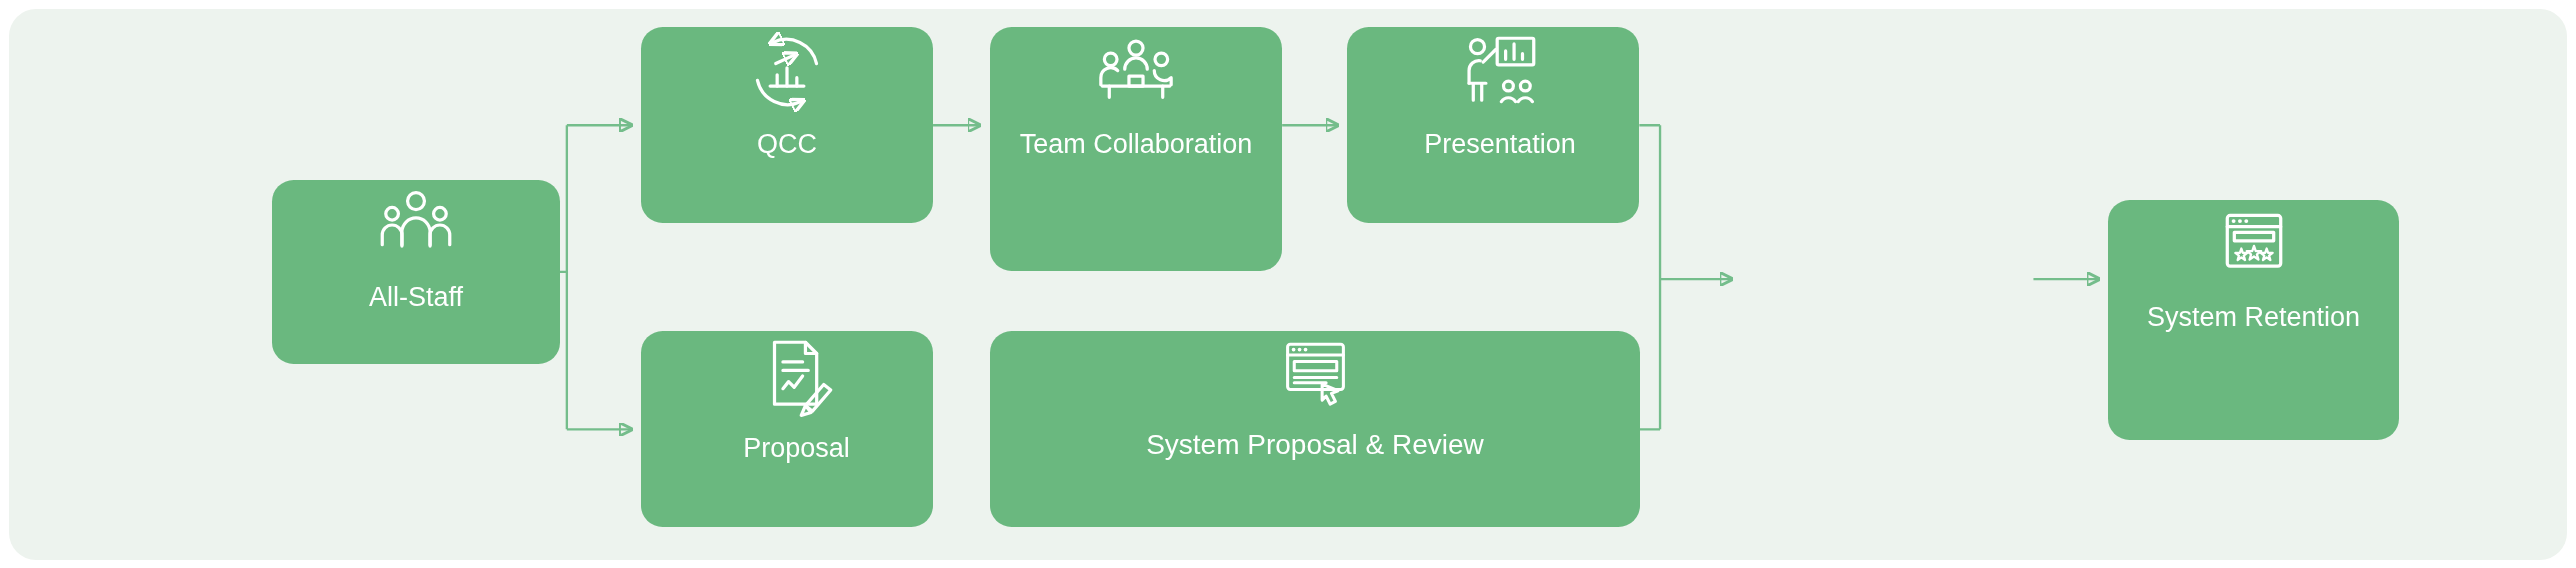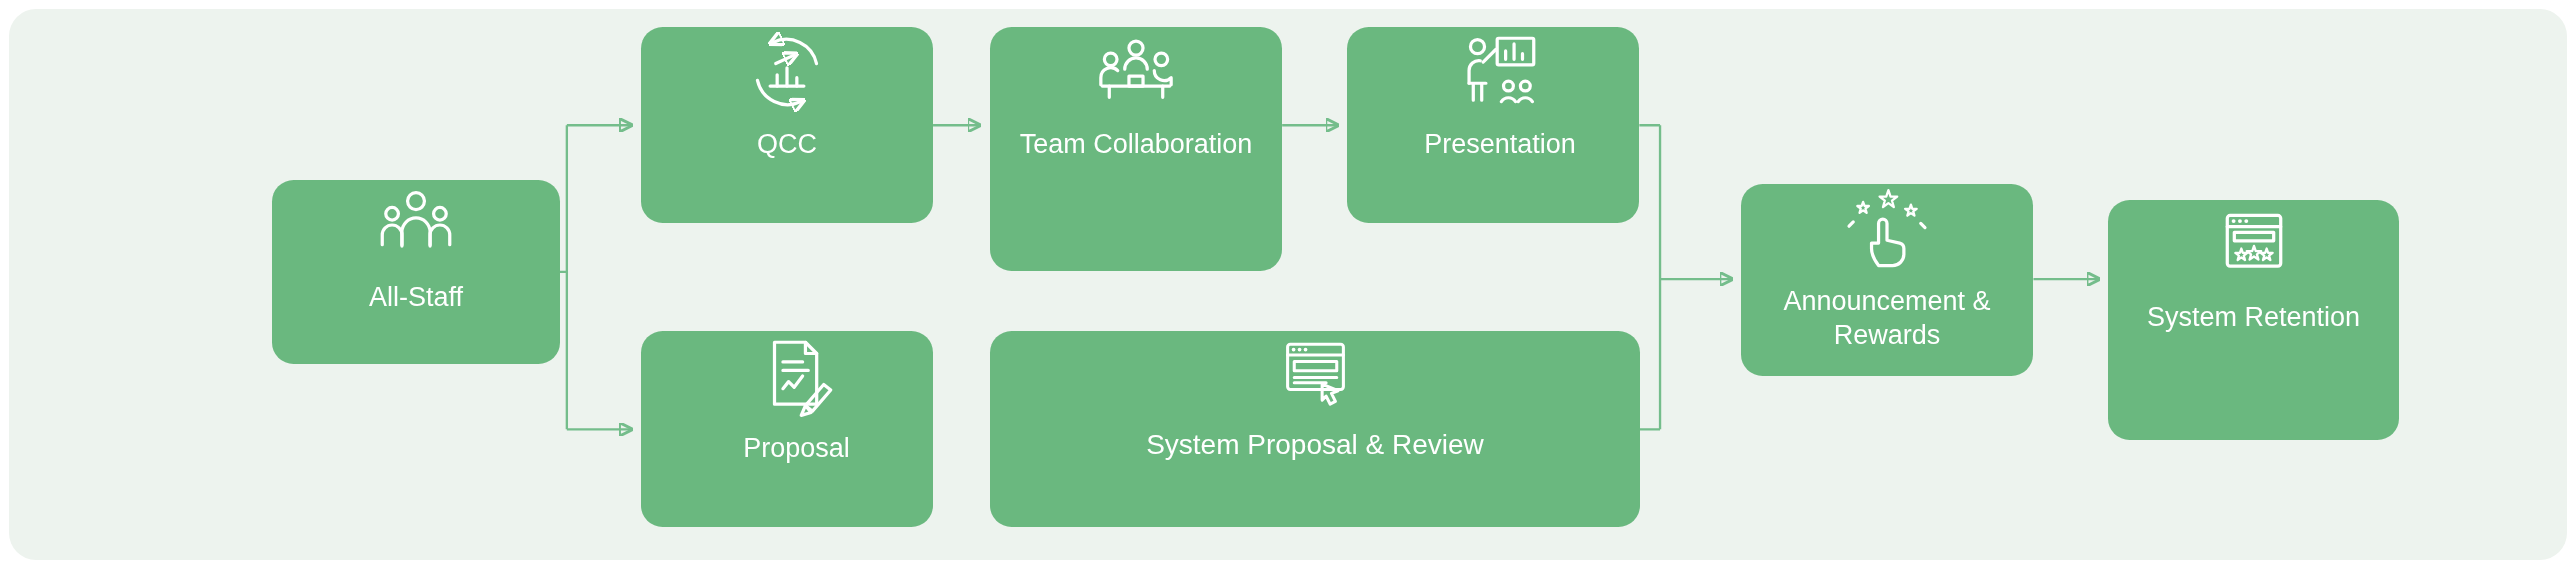--- a/index.html
+++ b/index.html
@@ -132,36 +132,20 @@
       <circle class="fill" cx="15.5" cy="14" r="1.4"></circle>
       <circle class="fill" cx="20" cy="14" r="1.4"></circle>
       <circle class="fill" cx="24.5" cy="14" r="1.4"></circle>
       <rect x="16" y="23" width="32" height="7"></rect>
       <path d="M16,35 h32 M16,39 h24"></path>
       <path d="M37,40 l12,5 l-5,2 l3,6 l-4,2 l-3,-6 l-3,3 z"></path>
     </svg>
     <div class="label">System Proposal &amp; Review</div>
   </div>
 
-  <div class="node" id="n-announcement">
-    <svg class="icon" viewBox="0 0 64 64">
-      <g transform="translate(33,11) scale(1.1)">
-        <path vector-effect="non-scaling-stroke" d="M0,-6 L1.4,-1.9 L5.7,-1.9 L2.3,0.7 L3.5,4.9 L0,2.4 L-3.5,4.9 L-2.3,0.7 L-5.7,-1.9 L-1.4,-1.9 Z"></path>
-      </g>
-      <g transform="translate(15,17) scale(0.72)">
-        <path vector-effect="non-scaling-stroke" d="M0,-6 L1.4,-1.9 L5.7,-1.9 L2.3,0.7 L3.5,4.9 L0,2.4 L-3.5,4.9 L-2.3,0.7 L-5.7,-1.9 L-1.4,-1.9 Z"></path>
-      </g>
-      <g transform="translate(49,19) scale(0.72)">
-        <path vector-effect="non-scaling-stroke" d="M0,-6 L1.4,-1.9 L5.7,-1.9 L2.3,0.7 L3.5,4.9 L0,2.4 L-3.5,4.9 L-2.3,0.7 L-5.7,-1.9 L-1.4,-1.9 Z"></path>
-      </g>
-      <path d="M8,27 l-3,3 M56,28 l3,3"></path>
-      <path d="M26,58 c-3,-4 -5,-8 -5,-12 v-4 h5 V28 a3,3 0 0 1 6,0 v12 l9,2 a4,4 0 0 1 3,4 v4 a8,8 0 0 1 -8,8 z"></path>
-    </svg>
-    <div class="label">Announcement &amp; Rewards</div>
-  </div>
 
   <div class="node" id="n-retention">
     <svg class="icon" viewBox="0 0 64 64">
       <rect x="13" y="11" width="38" height="36" rx="2"></rect>
       <path d="M13,19 H51"></path>
       <circle class="fill" cx="17.5" cy="15" r="1.4"></circle>
       <circle class="fill" cx="22" cy="15" r="1.4"></circle>
       <circle class="fill" cx="26.5" cy="15" r="1.4"></circle>
       <rect x="18" y="23" width="28" height="6"></rect>
       <g transform="translate(23,39) scale(0.75)">

